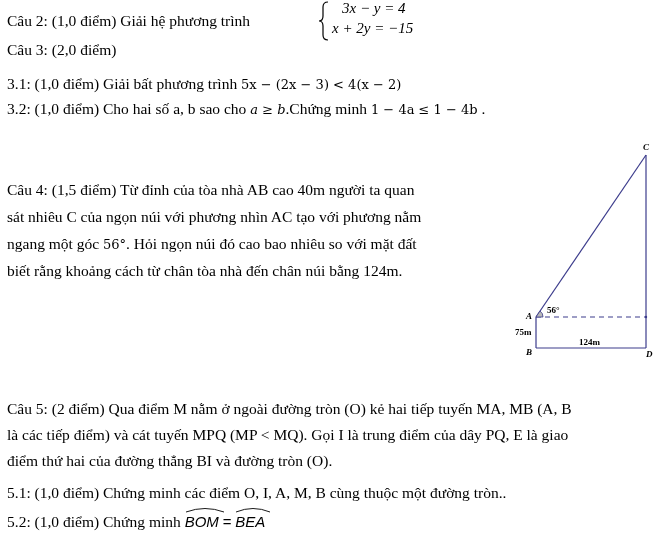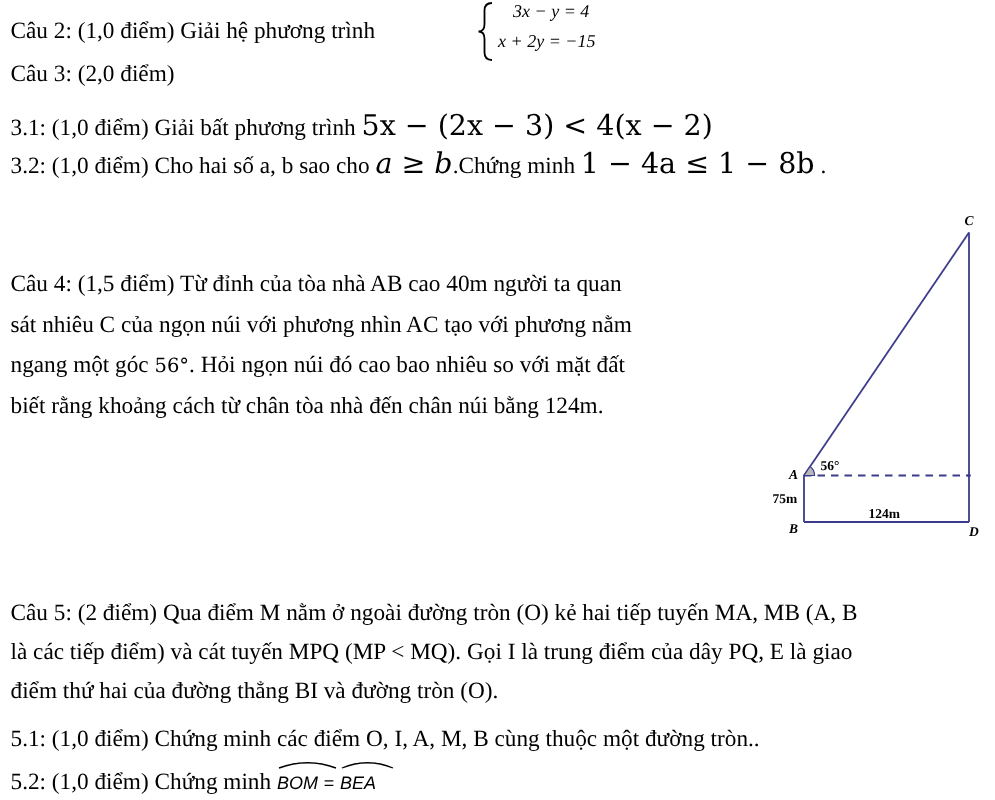--- a/index.html
+++ b/index.html
@@ -4,28 +4,28 @@
   <style>
     html, body { margin: 0; padding: 0; background: #ffffff; }
     body {
       width: 663px; height: 533px; position: relative; overflow: hidden;
       font-family: "Liberation Serif", "DejaVu Serif", serif;
       color: #000; font-size: 15.5px;
     }
     .line { position: absolute; left: 7px; white-space: nowrap; line-height: 20px; }
     .lbl { font-weight: normal; }
     .pts { }
-    .math { font-family: "DejaVu Serif", "Liberation Serif", serif; font-size: 19px; }
+    .math { font-family: "DejaVu Serif", "Liberation Serif", serif; font-size: 13px; }
     .mi { font-style: italic; }
     .sys { position: absolute; left: 318px; top: 0px; width: 120px; height: 42px; }
     .sys .brace { position: absolute; left: 0; top: 0; }
-    .sys .eq { position: absolute; left: 14px; font-size: 12px; font-family: "Liberation Serif", serif; white-space: nowrap; }
+    .sys .eq { position: absolute; left: 14px; font-size: 15px; font-family: "Liberation Serif", serif; white-space: nowrap; }
     .sys .eq1 { top: 0px; left: 24px; }
     .sys .eq2 { top: 20px; }
-    .hat { position: relative; display: inline-block; font-family: "Liberation Sans", sans-serif; font-style: italic; font-size: 12px; }
+    .hat { position: relative; display: inline-block; font-family: "Liberation Sans", sans-serif; font-style: italic; font-size: 15px; }
     .hat svg { position: absolute; left: 0; top: -5px; }
     .diagram { position: absolute; left: 500px; top: 130px; width: 163px; height: 240px; }
     .dl { font-family: "Liberation Serif", serif; font-weight: bold; font-size: 9px; }
   </style>
 </head>
 <body>
 
 <div class="line" style="top:11px;">
   <span class="lbl">Câu 2:</span>
   <span class="pts">(1,0 điểm)</span>
@@ -47,21 +47,21 @@
   <span class="lbl">3.1:</span>
   <span class="pts">(1,0 điểm)</span>
   <span>Giải bất phương trình</span>
   <span class="math">5x − (2x − 3) &lt; 4(x − 2)</span>
 </div>
 <div class="line" style="top:99px;">
   <span class="lbl">3.2:</span>
   <span class="pts">(1,0 điểm)</span>
   <span>Cho hai số a, b sao cho</span>
   <span class="math mi">a ≥ b</span><span>.Chứng minh</span>
-  <span class="math">1 − 4a ≤ 1 − 8b</span>
+  <span class="math">1 − 4a ≤ 1 − 4b</span>
   <span>.</span>
 </div>
 
 <div class="line" style="top:180px;">
   <span class="lbl">Câu 4:</span>
   <span class="pts">(1,5 điểm)</span>
   <span>Từ đỉnh của tòa nhà AB cao 40m  người ta quan</span>
 </div>
 <div class="line" style="top:207px;">
   <span>sát nhiêu C của ngọn núi với phương nhìn AC tạo với phương nằm</span>

